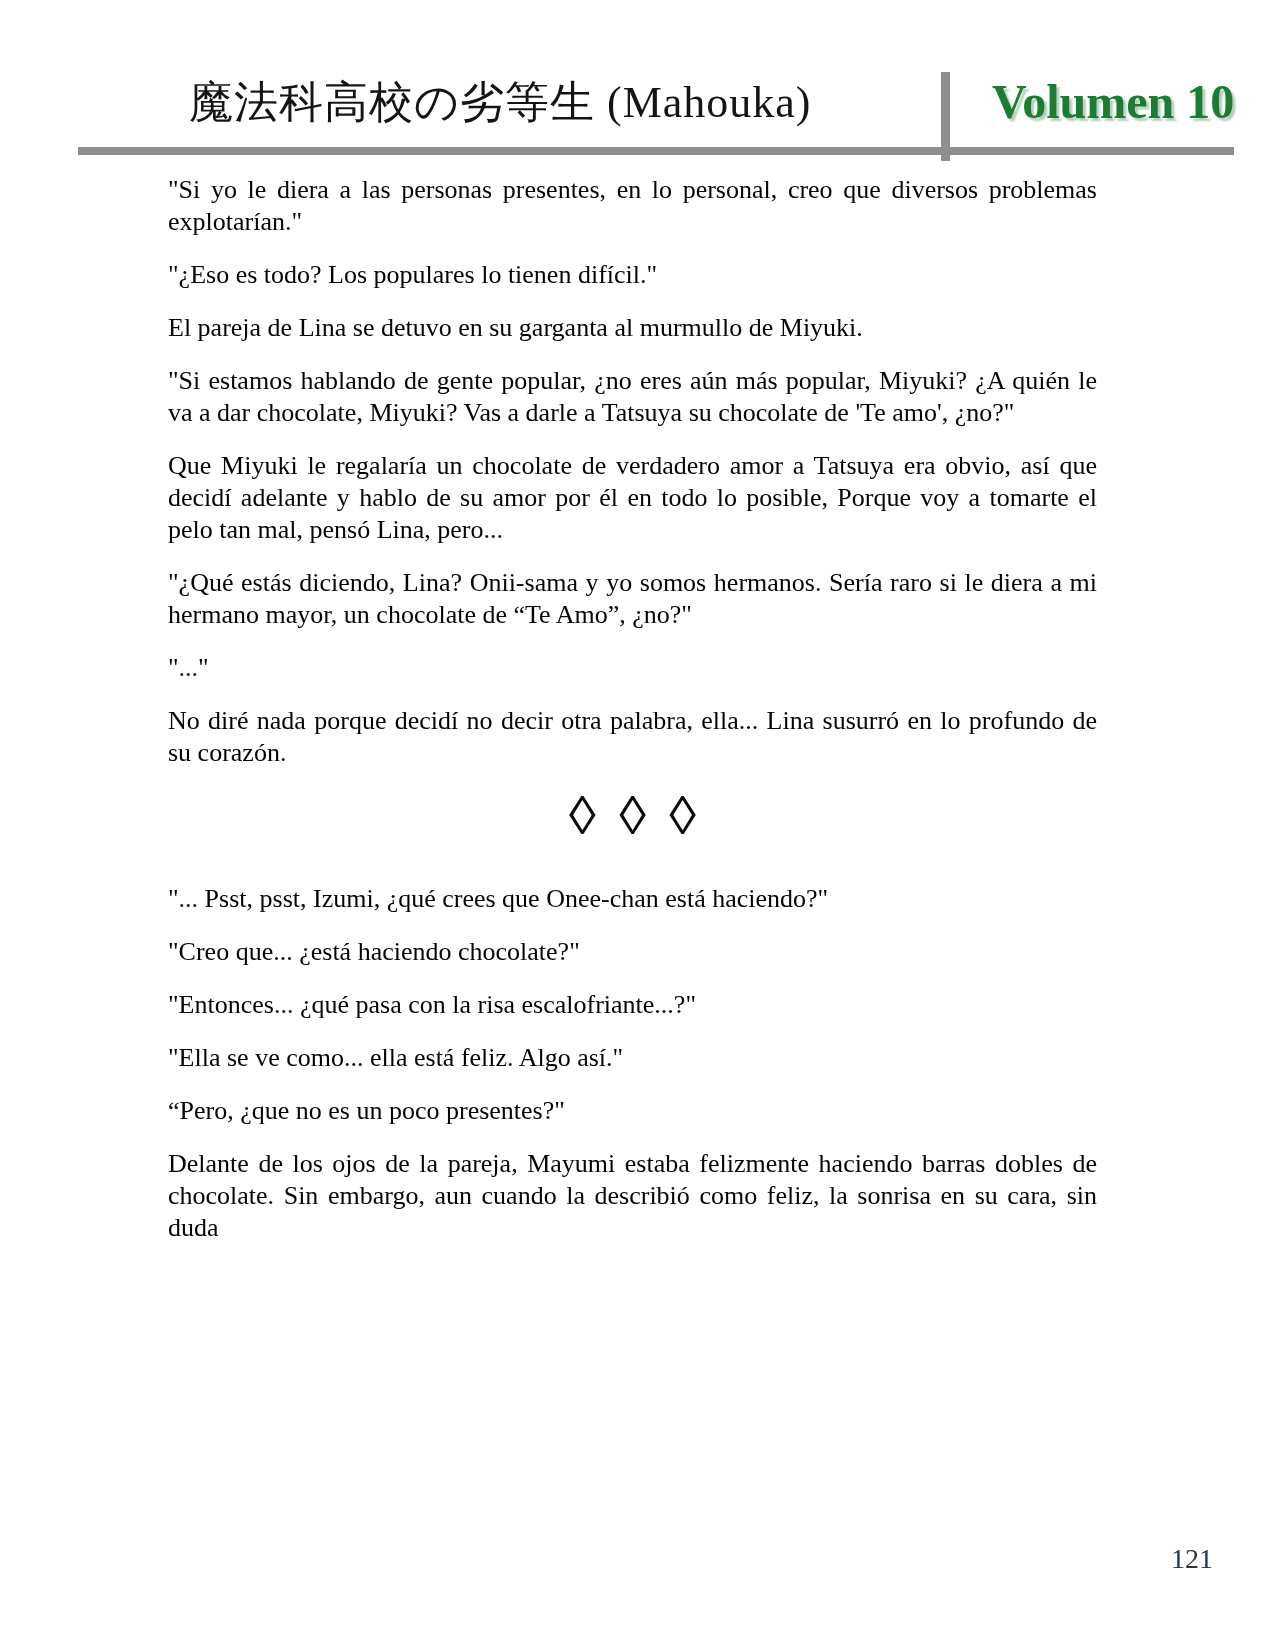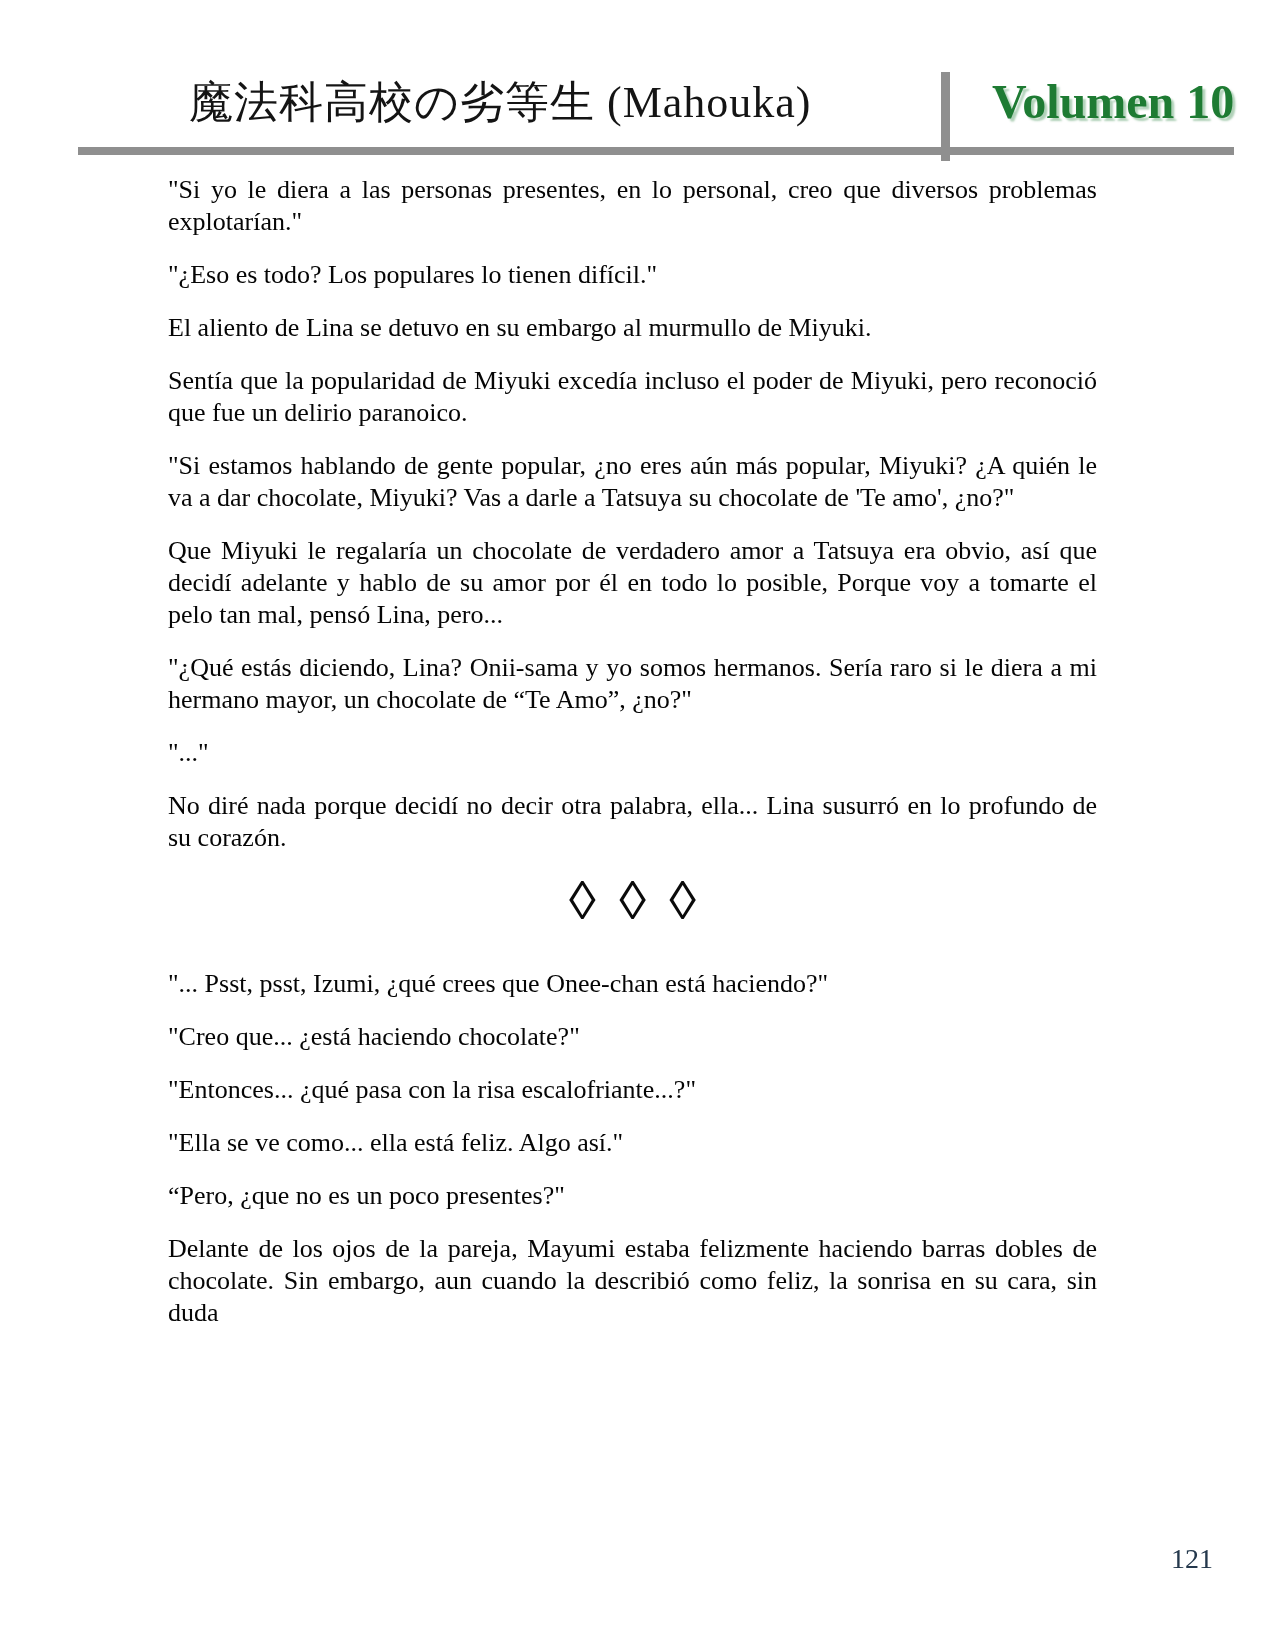--- a/index.html
+++ b/index.html
@@ -92,22 +92,21 @@
   <div class="header">
     <div class="header-title">魔法科高校の劣等生 (Mahouka)</div>
     <div class="header-divider"></div>
     <div class="header-volume">Volumen 10</div>
     <div class="header-rule"></div>
   </div>
 
   <div class="body-text">
       <p>"Si yo le diera a las personas presentes, en lo personal, creo que diversos problemas explotarían."</p>
       <p>"¿Eso es todo? Los populares lo tienen difícil."</p>
-      <p>El aliento de Lina se detuvo en su embargo al murmullo de Miyuki.</p>
-      <p>Sentía que la popularidad de Miyuki excedía incluso el poder de Miyuki, pero reconoció que fue un delirio paranoico.</p>
+      <p>El pareja de Lina se detuvo en su garganta al murmullo de Miyuki.</p>
       <p>"Si estamos hablando de gente popular, ¿no eres aún más popular, Miyuki? ¿A quién le va a dar chocolate, Miyuki? Vas a darle a Tatsuya su chocolate de 'Te amo', ¿no?"</p>
       <p>Que Miyuki le regalaría un chocolate de verdadero amor a Tatsuya era obvio, así que decidí adelante y hablo de su amor por él en todo lo posible, Porque voy a tomarte el pelo tan mal, pensó Lina, pero...</p>
       <p>"¿Qué estás diciendo, Lina? Onii-sama y yo somos hermanos. Sería raro si le diera a mi hermano mayor, un chocolate de “Te Amo”, ¿no?"</p>
       <p>"..."</p>
       <p>No diré nada porque decidí no decir otra palabra, ella... Lina susurró en lo profundo de su corazón.</p>
       <p class="separator">◊ ◊ ◊</p>
       <p>"... Psst, psst, Izumi, ¿qué crees que Onee-chan está haciendo?"</p>
       <p>"Creo que... ¿está haciendo chocolate?"</p>
       <p>"Entonces... ¿qué pasa con la risa escalofriante...?"</p>
       <p>"Ella se ve como... ella está feliz. Algo así."</p>

